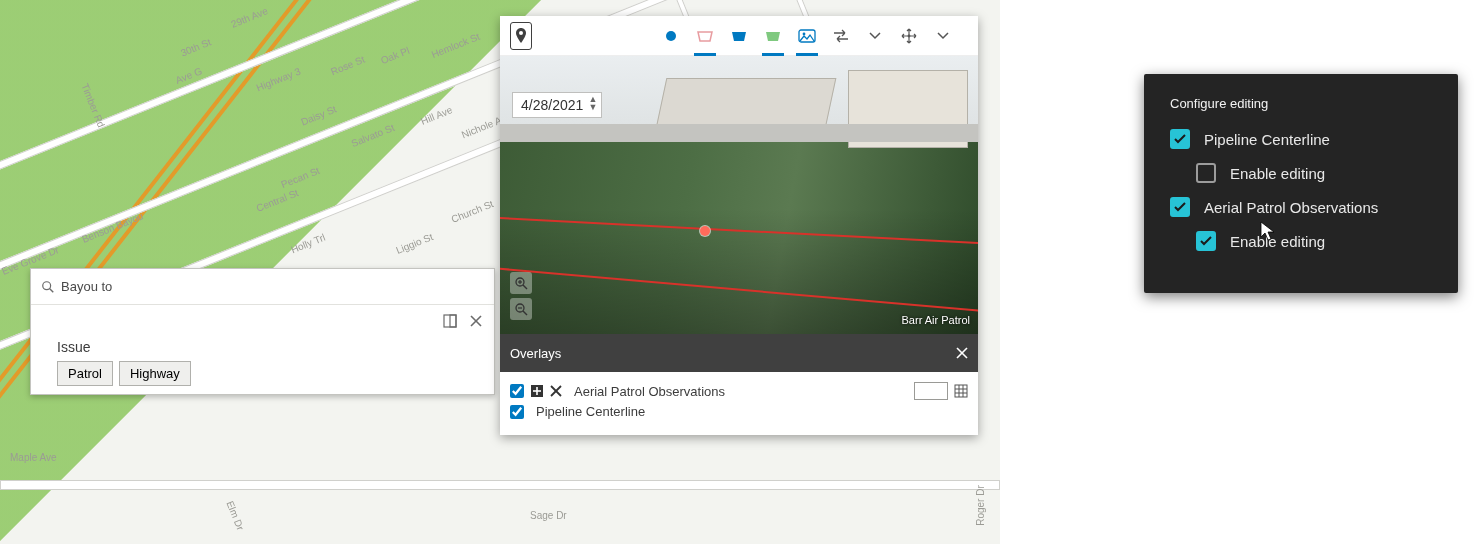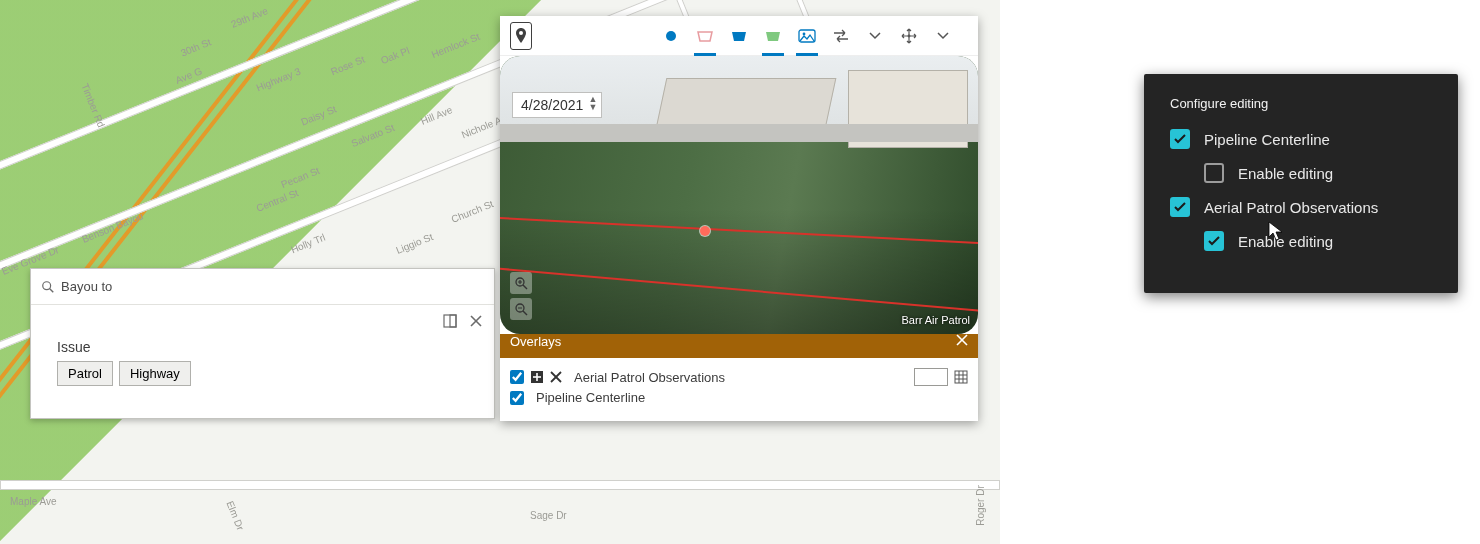--- a/index.html
+++ b/index.html
@@ -34,21 +34,21 @@
   }
   .popup-top {
     display: flex; align-items: center; gap: 6px; padding: 10px 10px; border-bottom: 1px solid #e2e2de;
     color: #4a4a4a; font-size: 13px;
   }
   .popup-top .zoom-icon { width: 14px; height: 14px; }
   .popup-tools {
     display: flex; justify-content: flex-end; gap: 10px; padding: 8px 10px 4px;
     color: #6b6b6b;
   }
-  .popup-body { padding: 6px 26px 32px; }
+  .popup-body { padding: 6px 26px 8px; }
   .popup-body .field-label { color: #3c3c3c; font-size: 14px; margin-bottom: 6px; display: block; }
   .popup-body input[type=text] {
     width: 100%; padding: 5px 8px; font-size: 14px; border: 1px solid #2f7dd1; outline: none;
     font-family: inherit;
   }
   .popup-body .btns { margin-top: 6px; display: flex; gap: 6px; }
   .popup-body button {
     padding: 4px 10px; background: #efefed; border: 1px solid #b0b0ac; font-size: 13px;
     cursor: pointer; font-family: inherit;
   }
@@ -76,61 +76,60 @@
   .oi-toolbar .gap { flex: 1; max-width: 110px; }
   .oi-toolbar .tool { width: 26px; height: 28px; display: flex; align-items: center; justify-content: center; cursor: pointer; position: relative; }
   .oi-toolbar .tool.active::after { content:""; position:absolute; left:2px; right:2px; bottom:-6px; height:3px; background:#0079c1; }
 
   .oi-view {
     position: relative; height: 278px;
     background:
       linear-gradient(to bottom, rgba(0,0,0,0) 0%, rgba(0,0,0,0) 55%, rgba(0,0,0,0.35) 100%),
       linear-gradient(100deg, #3c5a35 0%, #4d6e45 40%, #5b7a51 60%, #2e4a2a 100%);
     overflow: hidden;
-    border-radius: 20px;
   }
   .oi-view .sky { position:absolute; top:0; left:0; right:0; height:70px;
     background: linear-gradient(#eaeef0, #dfe3e4); }
   .oi-view .roof1 { position:absolute; top:22px; left:160px; width:170px; height:60px;
     background:#dcd9d2; transform: skewX(-12deg); border:1px solid #b4b1a8; }
   .oi-view .roof2 { position:absolute; top:14px; right:10px; width:120px; height:78px;
     background:#e7e3da; border:1px solid #b4b1a8; }
   .oi-view .road { position:absolute; top:68px; left:0; right:0; height:18px; background:#c4c4c0; }
   .oi-view .redline { position:absolute; left:-20px; width:540px; height:0; border-top:2px solid #d8322a; transform-origin:left; }
   .oi-view .marker { position:absolute; width:10px; height:10px; border-radius:50%; background:#ff6b5b; top:170px; left:200px; box-shadow:0 0 0 1px rgba(255,255,255,0.6); }
   .oi-view .date {
     position:absolute; top:36px; left:12px; background:#fff; border:1px solid #bfbfbd;
     padding:4px 18px 4px 8px; font-size:14px; color:#333;
   }
   .oi-view .date .spin { position:absolute; right:4px; top:2px; font-size:9px; line-height:8px; color:#666; }
   .oi-view .zoomctl { position:absolute; left:10px; bottom:14px; display:flex; flex-direction:column; gap:4px; }
   .oi-view .zoomctl div { width:22px; height:22px; background:rgba(255,255,255,0.35); border-radius:3px; display:flex; align-items:center; justify-content:center; cursor:pointer; }
   .oi-view .attr { position:absolute; right:8px; bottom:8px; color:#fff; font-size:11px; text-shadow:0 0 3px #000; }
 
   .oi-overlays-title {
-    background:#a16207; color:#fff; height:24px; display:flex; 
+    background:#404040; color:#fff; height:38px; display:flex; align-items:center;
     padding:0 10px; font-size:13px;
   }
   .oi-overlays-title .spacer { flex:1; }
   .oi-overlays { padding:6px 10px 12px; font-size:13px; color:#3c3c3c; }
   .oi-overlays .row { display:flex; align-items:center; gap:6px; margin:4px 0; }
   .oi-overlays .row .rest { flex:1; }
   .oi-overlays input[type=checkbox] { accent-color:#0079c1; width:14px; height:14px; }
   .oi-overlays .txtbox { width:34px; height:18px; border:1px solid #9a9a96; background:#fff; }
   .oi-overlays .tbl { width:14px; height:14px; }
 
   
   .cfg {
     position: absolute; right: 22px; top: 74px; width: 314px;
     background: #242424; color: #e8e8e8; border-radius: 2px; padding: 22px 26px 28px;
     box-shadow: 0 4px 14px rgba(0,0,0,0.5);
   }
   .cfg h2 { font-size: 13px; font-weight: 400; margin-bottom: 18px; color: #f2f2f2; }
   .cfg .item { display:flex; align-items:center; gap:14px; margin: 14px 0; font-size: 15px; }
-  .cfg .sub { margin-left: 34px; }
+  .cfg .sub { margin-left: 26px; }
   .cfg .toggle {
     width: 34px; height: 18px; border-radius: 10px; background: #27c3d6; position: relative; flex-shrink:0;
   }
   .cfg .toggle::after {
     content:""; position:absolute; right:2px; top:2px; width:14px; height:14px; border-radius:50%; background:#fff;
   }
   .cfg .chk {
     width: 20px; height: 20px; border-radius: 3px; border: 2px solid #9c9c9c; flex-shrink:0;
     display:flex; align-items:center; justify-content:center;
   }
@@ -165,21 +164,21 @@
   <span class="label" style="left:460px; top:120px;">Nichole Ave</span>
   <span class="label" style="left:70px; top:100px; transform:rotate(68deg);">Timber Rd</span>
   <span class="label" style="left:180px; top:42px;">30th St</span>
   <span class="label" style="left:280px; top:172px;">Pecan St</span>
   <span class="label" style="left:255px; top:195px;">Central St</span>
   <span class="label" style="left:80px; top:222px;">Benson Bayou</span>
   <span class="label" style="left:290px; top:238px;">Holly Trl</span>
   <span class="label" style="left:450px; top:206px;">Church St</span>
   <span class="label" style="left:395px; top:238px;">Liggio St</span>
   <span class="label" style="left:0px; top:255px;">Eve Grove Dr</span>
-  <span class="label" style="left:10px; top:496px; transform:rotate(0);">Maple Ave</span>
+  <span class="label" style="left:10px; top:452px; transform:rotate(0);">Maple Ave</span>
   <span class="label" style="left:220px; top:510px; transform:rotate(68deg);">Elm Dr</span>
   <span class="label" style="left:530px; top:510px; transform:rotate(0);">Sage Dr</span>
   <span class="label" style="left:960px; top:500px; transform:rotate(-90deg);">Roger Dr</span>
 </div>
 
 <div class="popup">
   <div class="popup-top">
     <svg class="zoom-icon" viewBox="0 0 16 16">
       <circle cx="6.5" cy="6.5" r="4.5" fill="none" stroke="#6b6b6b" stroke-width="1.4"></circle>
       <line x1="10" y1="10" x2="14" y2="14" stroke="#6b6b6b" stroke-width="1.6"></line>

